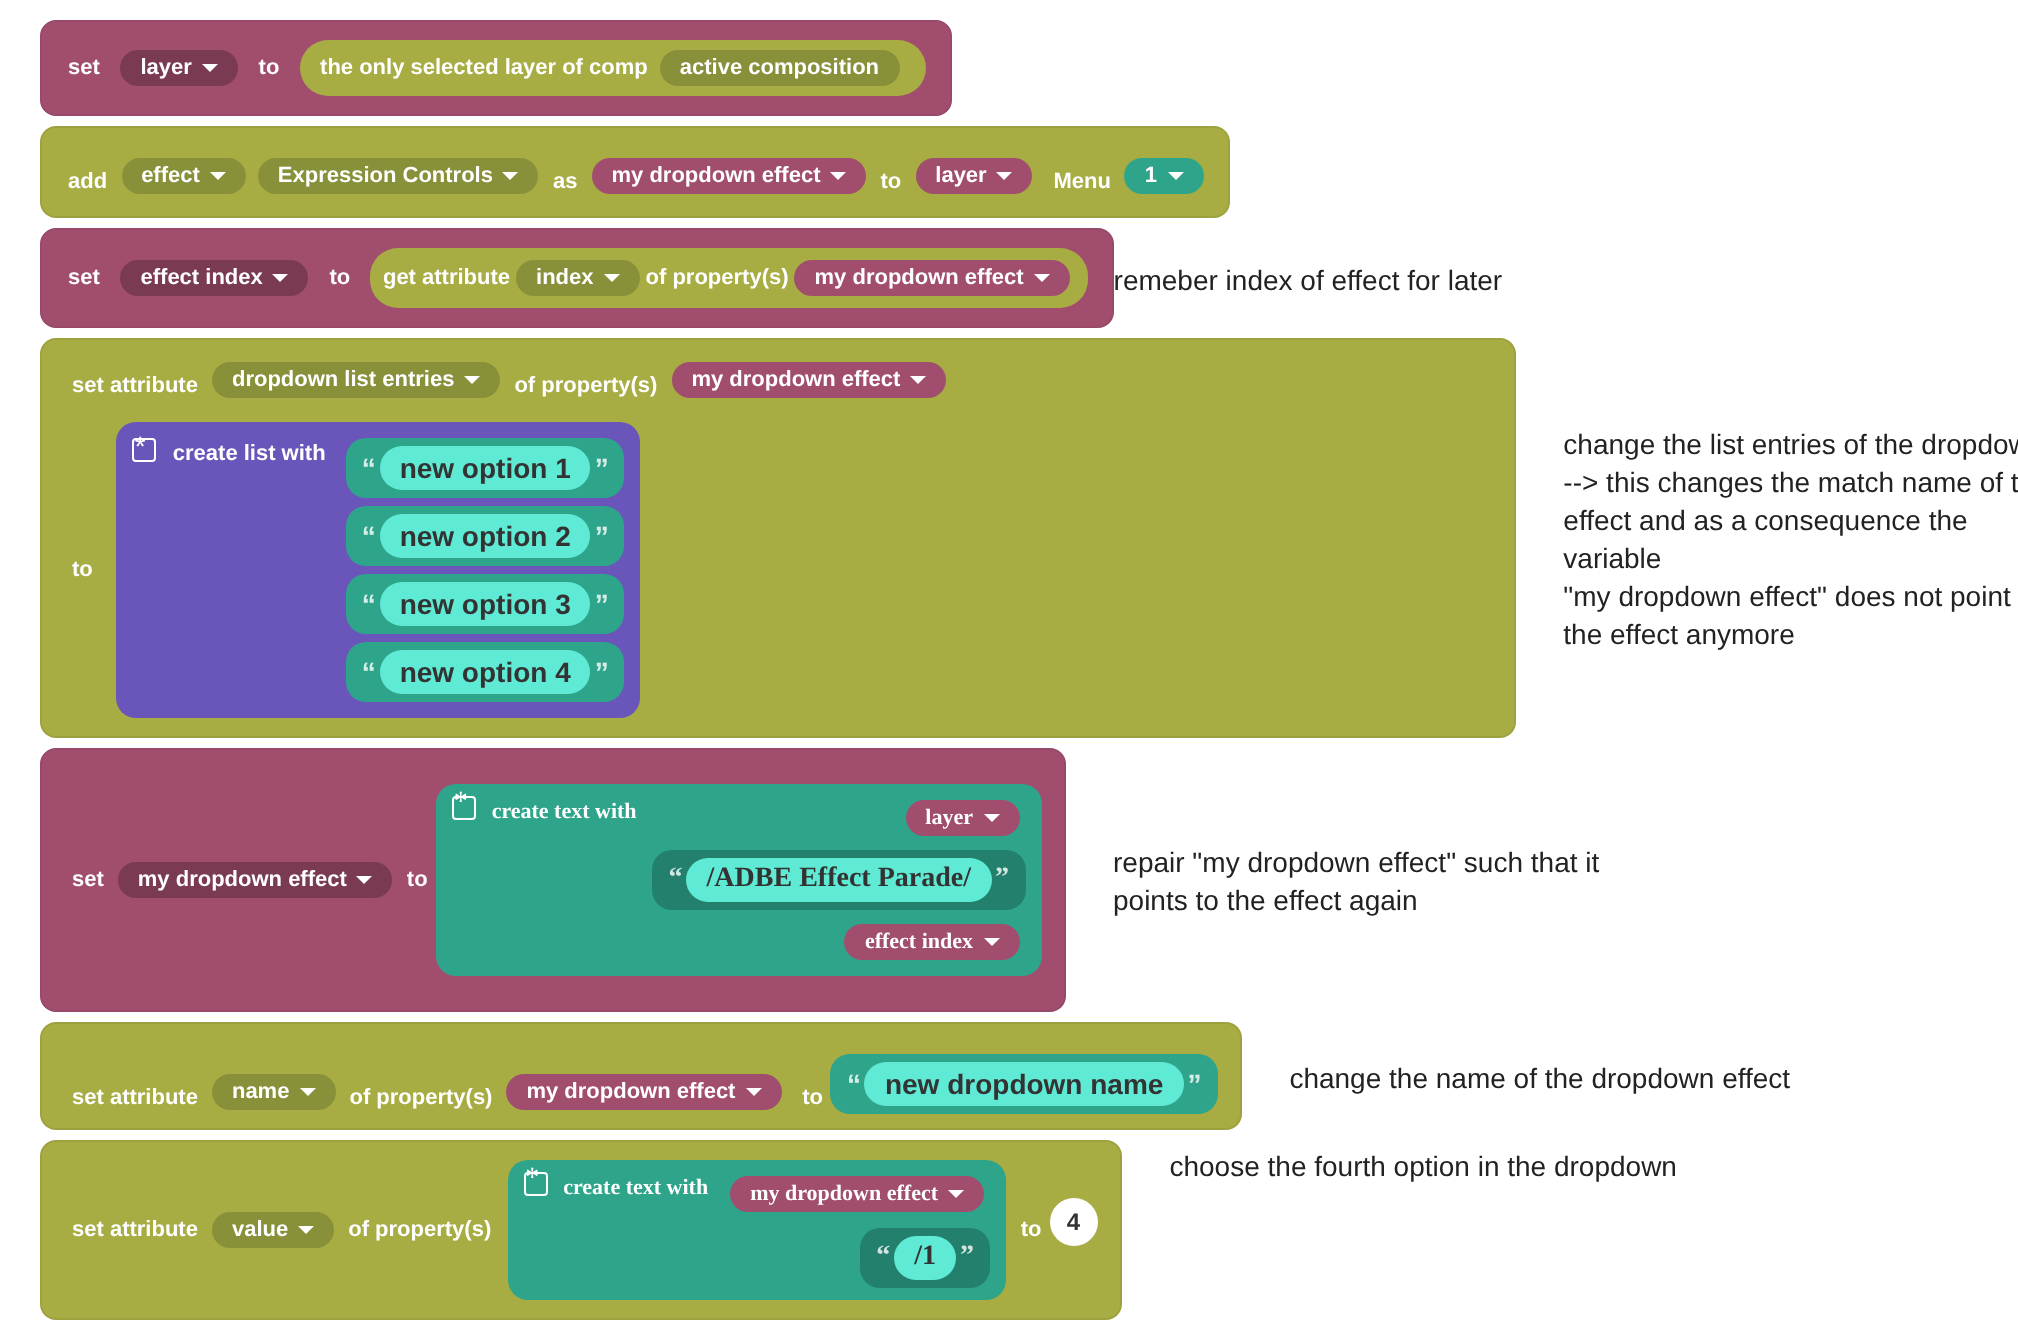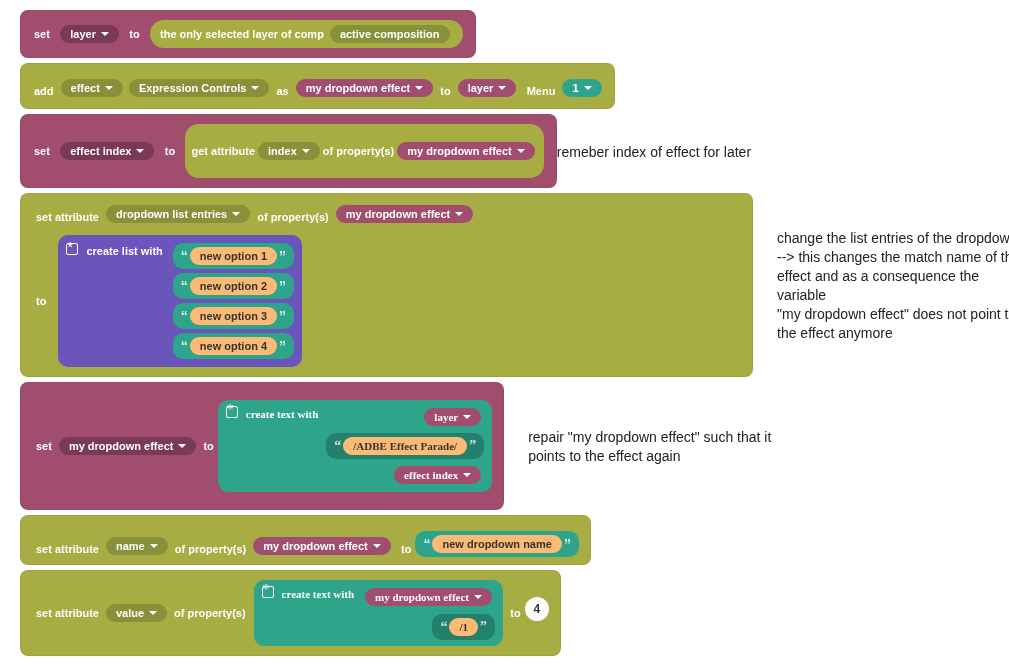--- a/index.html
+++ b/index.html
@@ -31,22 +31,22 @@
     border-radius: 14px; padding: 3px 10px; margin: 2px 3px;
     font-weight: 600; font-size: 11px; color: #fff;
   }
   .pill.drop::after {
     content: ""; display: inline-block; margin-left: 5px;
     border: 4px solid transparent; border-top-color: #fff;
     transform: translateY(2px);
   }
   .label { color: #fff; font-weight: 600; margin: 2px 4px; font-size: 11px; }
   .text-pill {
-    background: #fdba74; color: #333; border-radius: 12px;
-    padding: 3px 10px; font-weight: 600; font-size: 11px;
+    background: #5eead4; color: #333; border-radius: 12px;
+    padding: 3px 10px; font-weight: 600; font-size: 14px;
     display: inline-block;
   }
   .gear {
     display: inline-block; width: 12px; height: 12px;
     border: 1.5px solid #fff; border-radius: 2px; margin-right: 4px;
     position: relative; font-size: 0; vertical-align: middle;
   }
   .gear::before {
     content:"*"; position:absolute; top:-5px; left:0; color:#fff; font-size:14px;
   }
@@ -113,21 +113,21 @@
         <span class="pill drop teal">1</span>
       </div>
     </div>
   </div>
 
   <div class="row">
     <div class="block-outer maroon shadow-block">
       <span class="label">set</span>
       <span class="pill drop maroon-dark">effect index</span>
       <span class="label">to</span>
-      <span class="pill olive" style="padding:16px 6px;">
+      <span class="pill olive" style="padding:4px 6px;">
         <span>get attribute</span>
         <span class="pill drop olive-dark">index</span>
         <span>of property(s)</span>
         <span class="pill drop maroon">my dropdown effect</span>
       </span>
     </div>
     <div class="annotation" style="align-self:center;">remeber index of effect for later</div>
   </div>
 
   <div class="row">
@@ -214,20 +214,21 @@
       </div>
       <div class="inline" style="margin-top:8px;">
         <span class="label">to</span>
         <span class="teal-wrap">
             <span class="quote">“</span>
             <span class="text-pill">new dropdown name</span>
             <span class="quote">”</span>
           </span>
       </div>
     </div>
+    <div class="annotation" style="margin-left:24px; align-self:center;">change the name of the dropdown effect</div>
   </div>
 
   <div class="row" style="position:relative;">
     <div class="block-outer olive shadow-block" style="padding:10px 12px;">
       <div class="inline" style="align-items:center;">
         <span class="label">set attribute</span>
         <span class="pill drop olive-dark">value</span>
         <span class="label">of property(s)</span>
         <div class="teal-box" style="margin-left:4px;">
           <div class="inline" style="align-items:flex-start;">
@@ -243,17 +244,18 @@
             </div>
           </div>
         </div>
       </div>
       <div class="inline" style="margin-top:14px;">
         <span class="label">to</span>
         <span class="num-pill">4</span>
       </div>
     </div>
     <div style="margin-left:24px;">
+      <div class="annotation">choose the fourth option in the dropdown</div>
       <div style="height:12px;"></div>
     </div>
   </div>
 
 </div>
 
 </body></html>

